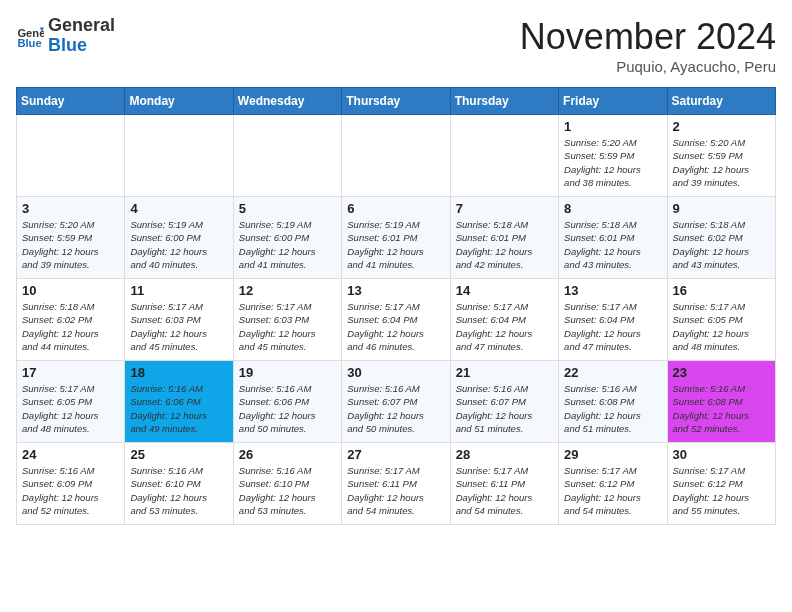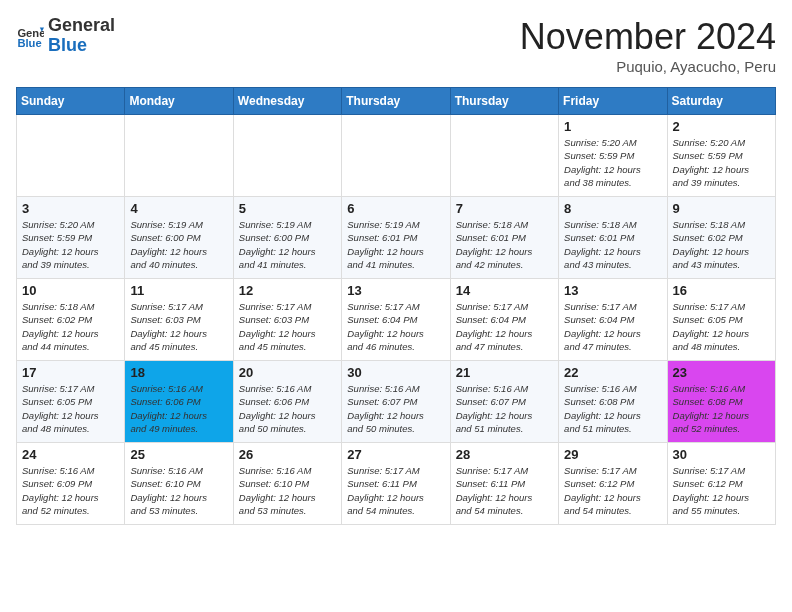--- a/index.html
+++ b/index.html
@@ -265,21 +265,21 @@
 and 48 minutes.</div>
         </td>
         <td style="background: #0ea5e9;">
           <span class="day-number">18</span>
           <div class="day-info" style="white-space: pre-line;">Sunrise: 5:16 AM
 Sunset: 6:06 PM
 Daylight: 12 hours
 and 49 minutes.</div>
         </td>
         <td style="background: rgb(245, 248, 252);">
-          <span class="day-number">20</span>
+          <span class="day-number">19</span>
           <div class="day-info" style="white-space: pre-line;">Sunrise: 5:16 AM
 Sunset: 6:06 PM
 Daylight: 12 hours
 and 50 minutes.</div>
         </td>
         <td style="background: rgb(245, 248, 252);">
           <span class="day-number">30</span>
           <div class="day-info" style="white-space: pre-line;">Sunrise: 5:16 AM
 Sunset: 6:07 PM
 Daylight: 12 hours

